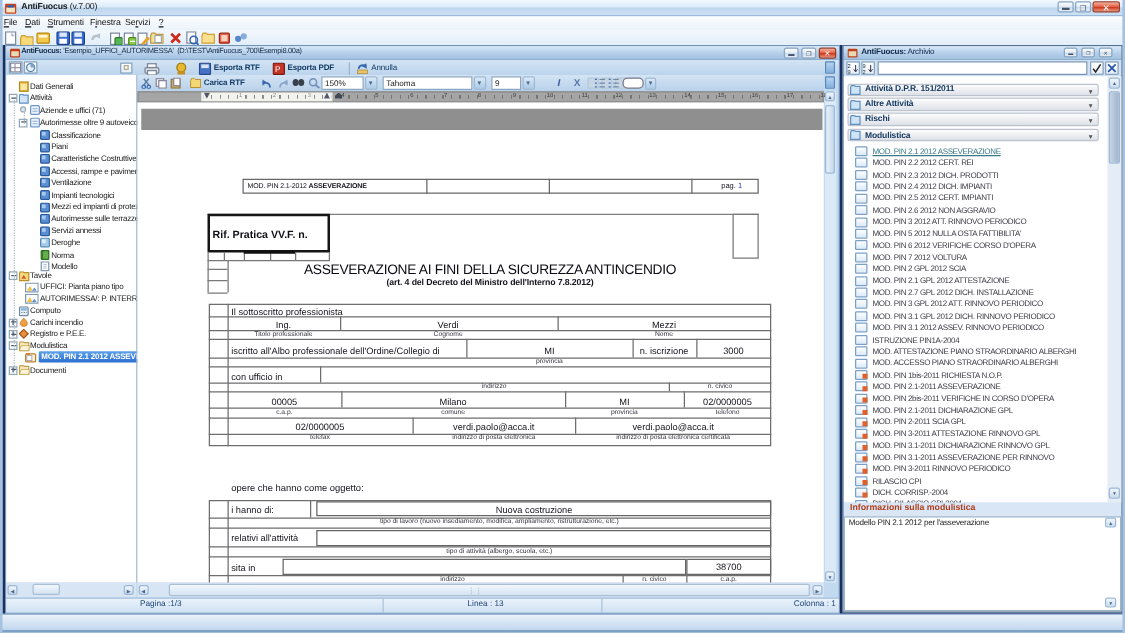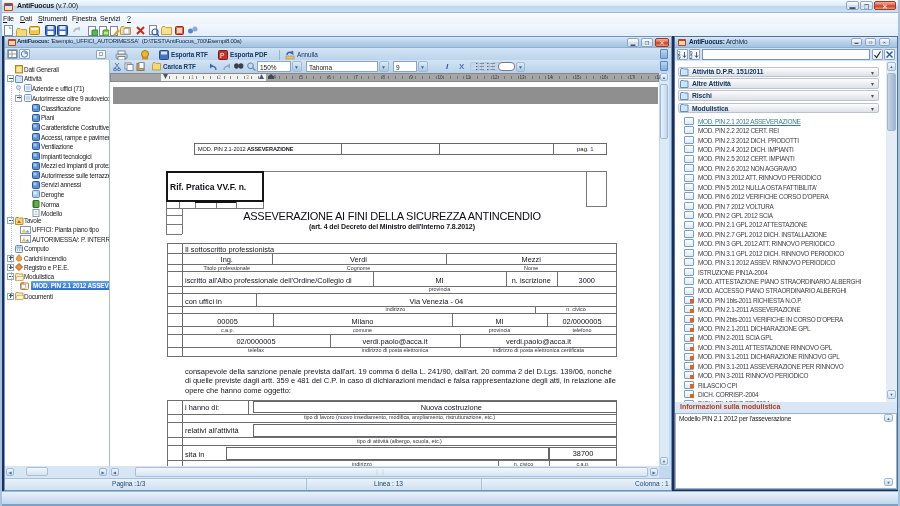--- a/index.html
+++ b/index.html
@@ -443,23 +443,22 @@
     <div class="tx" style="left:185px;top:276px;font-size:7.4px;color:#14141c;">iscritto all'Albo professionale dell'Ordine/Collegio di</div>
     <div class="a" style="left:373px;top:271px;width:1px;height:14.5px;background:#6e6e6e"></div>
     <div class="a" style="left:506px;top:271px;width:1px;height:14.5px;background:#6e6e6e"></div>
     <div class="a" style="left:556.5px;top:271px;width:1px;height:14.5px;background:#6e6e6e"></div>
     <div class="tx" style="left:373px;top:276px;width:133px;text-align:center;font-size:7.4px;color:#14141c;">MI</div>
     <div class="tx" style="left:506px;top:276px;width:50.5px;text-align:center;font-size:7.4px;color:#14141c;">n. iscrizione</div>
     <div class="tx" style="left:556.5px;top:276px;width:60.5px;text-align:center;font-size:7.4px;color:#14141c;">3000</div>
     <div class="a" style="left:167px;top:285.5px;width:450px;height:1px;background:#6e6e6e"></div>
     <div class="tx" style="left:373px;top:286px;width:133px;text-align:center;font-size:5.4px;color:#33333d;">provincia</div>
     <div class="a" style="left:167px;top:293px;width:450px;height:1px;background:#6e6e6e"></div>
-    <div class="tx" style="left:185px;top:297px;font-size:7.4px;color:#14141c;">con uffici in</div>
+    <div class="tx" style="left:185px;top:297px;font-size:7.4px;color:#14141c;">con ufficio in</div>
     <div class="a" style="left:255.7px;top:293px;width:1px;height:12.5px;background:#6e6e6e"></div>
-    <div class="tx" style="left:255.7px;top:297px;width:361.3px;text-align:center;font-size:7.4px;color:#14141c;">Via Venezia - 04</div>
     <div class="a" style="left:167px;top:305.5px;width:450px;height:1px;background:#6e6e6e"></div>
     <div class="tx" style="left:255.7px;top:306px;width:279.3px;text-align:center;font-size:5.4px;color:#33333d;">indirizzo</div>
     <div class="tx" style="left:535px;top:306px;width:82px;text-align:center;font-size:5.4px;color:#33333d;">n. civico</div>
     <div class="a" style="left:535px;top:305.5px;width:1px;height:7.5px;background:#6e6e6e"></div>
     <div class="a" style="left:167px;top:313px;width:450px;height:1px;background:#6e6e6e"></div>
     <div class="a" style="left:273px;top:313px;width:1px;height:13px;background:#6e6e6e"></div>
     <div class="a" style="left:452px;top:313px;width:1px;height:13px;background:#6e6e6e"></div>
     <div class="a" style="left:547px;top:313px;width:1px;height:13px;background:#6e6e6e"></div>
     <div class="tx" style="left:182px;top:317px;width:91px;text-align:center;font-size:7.4px;color:#14141c;">00005</div>
     <div class="tx" style="left:273px;top:317px;width:179px;text-align:center;font-size:7.4px;color:#14141c;">Milano</div>
@@ -473,29 +472,27 @@
     <div class="a" style="left:167px;top:333.5px;width:450px;height:1px;background:#6e6e6e"></div>
     <div class="a" style="left:330px;top:333.5px;width:1px;height:13.0px;background:#6e6e6e"></div>
     <div class="a" style="left:460px;top:333.5px;width:1px;height:13.0px;background:#6e6e6e"></div>
     <div class="tx" style="left:182px;top:337px;width:148px;text-align:center;font-size:7.4px;color:#14141c;">02/0000005</div>
     <div class="tx" style="left:330px;top:337px;width:130px;text-align:center;font-size:7.4px;color:#14141c;">verdi.paolo@acca.it</div>
     <div class="tx" style="left:460px;top:337px;width:157px;text-align:center;font-size:7.4px;color:#14141c;">verdi.paolo@acca.it</div>
     <div class="a" style="left:167px;top:346.5px;width:450px;height:1px;background:#6e6e6e"></div>
     <div class="tx" style="left:182px;top:347px;width:148px;text-align:center;font-size:5.4px;color:#33333d;">telefax</div>
     <div class="tx" style="left:330px;top:347px;width:130px;text-align:center;font-size:5.4px;color:#33333d;">indirizzo di posta elettronica</div>
     <div class="tx" style="left:460px;top:347px;width:157px;text-align:center;font-size:5.4px;color:#33333d;">indirizzo di posta elettronica certificata</div>
-    <div class="tx" style="left:185px;top:366.5px;font-size:7.5px;color:#14141c;letter-spacing:0px">consapevole della sanzione penale prevista dall'art. 19 comma 6 della L. 241/90, dall'art. 20 comma 2 del D.Lgs. 139/06, nonché</div>
-    <div class="tx" style="left:185px;top:376.2px;font-size:7.5px;color:#14141c;letter-spacing:0px">di quelle previste dagli artt. 359 e 481 del C.P. in caso di dichiarazioni mendaci e falsa rappresentazione degli atti, in relazione alle</div>
     <div class="tx" style="left:185px;top:385.9px;font-size:7.5px;color:#14141c;letter-spacing:0px">opere che hanno come oggetto:</div>
     <div class="a" style="left:167px;top:399.5px;width:450px;height:68.0px;border:1px solid #6e6e6e"></div>
     <div class="a" style="left:182px;top:399.5px;width:1px;height:68.0px;background:#6e6e6e"></div>
     <div class="a" style="left:248px;top:399.5px;width:1px;height:14.0px;background:#6e6e6e"></div>
     <div class="tx" style="left:185px;top:403px;font-size:7.4px;color:#14141c;">i hanno di:</div>
     <div class="a" style="left:252.5px;top:401px;width:364.5px;height:12px;border:1px solid #666"></div>
-    <div class="tx" style="left:269px;top:402.5px;width:364.5px;text-align:center;font-size:7.4px;color:#14141c;">Nuova costruzione</div>
+    <div class="tx" style="left:245px;top:402.5px;width:364.5px;text-align:center;font-size:7.4px;color:#14141c;">Nuova costruzione</div>
     <div class="a" style="left:167px;top:413.5px;width:450px;height:1px;background:#6e6e6e"></div>
     <div class="tx" style="left:182px;top:414px;width:435px;text-align:center;font-size:5.4px;color:#33333d;">tipo di lavoro (nuovo insediamento, modifica, ampliamento, ristrutturazione, etc.)</div>
     <div class="a" style="left:167px;top:422px;width:450px;height:1px;background:#6e6e6e"></div>
     <div class="tx" style="left:185px;top:426px;font-size:7.4px;color:#14141c;">relativi all'attività</div>
     <div class="a" style="left:252.5px;top:424px;width:364.5px;height:12.5px;border:1px solid #666"></div>
     <div class="a" style="left:167px;top:437px;width:450px;height:1px;background:#6e6e6e"></div>
     <div class="tx" style="left:182px;top:437.5px;width:435px;text-align:center;font-size:5.4px;color:#33333d;">tipo di attività (albergo, scuola, etc.)</div>
     <div class="a" style="left:167px;top:445px;width:450px;height:1px;background:#6e6e6e"></div>
     <div class="tx" style="left:185px;top:449.5px;font-size:7.4px;color:#14141c;">sita in</div>
     <div class="a" style="left:226px;top:447px;width:323px;height:12.5px;border:1px solid #666"></div>

